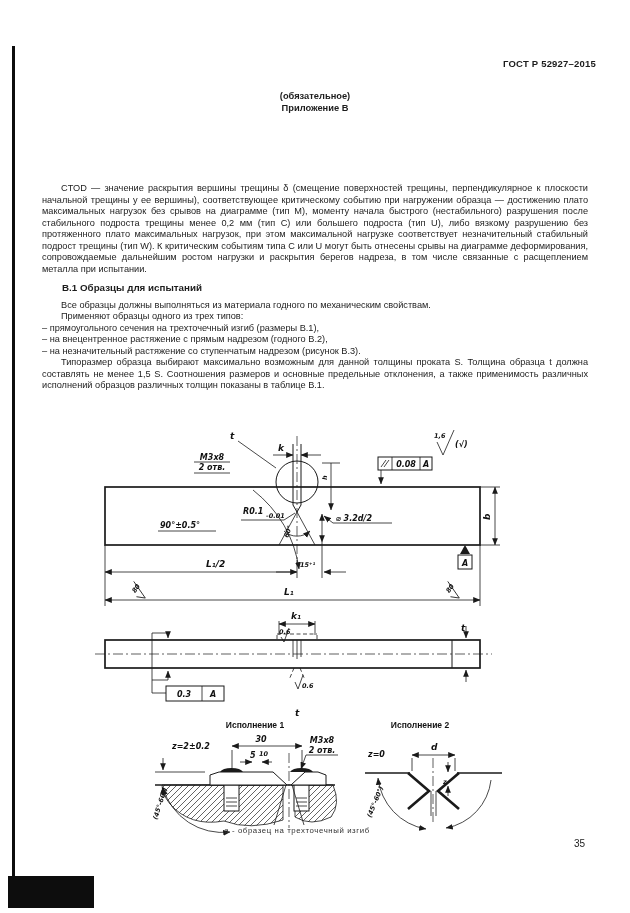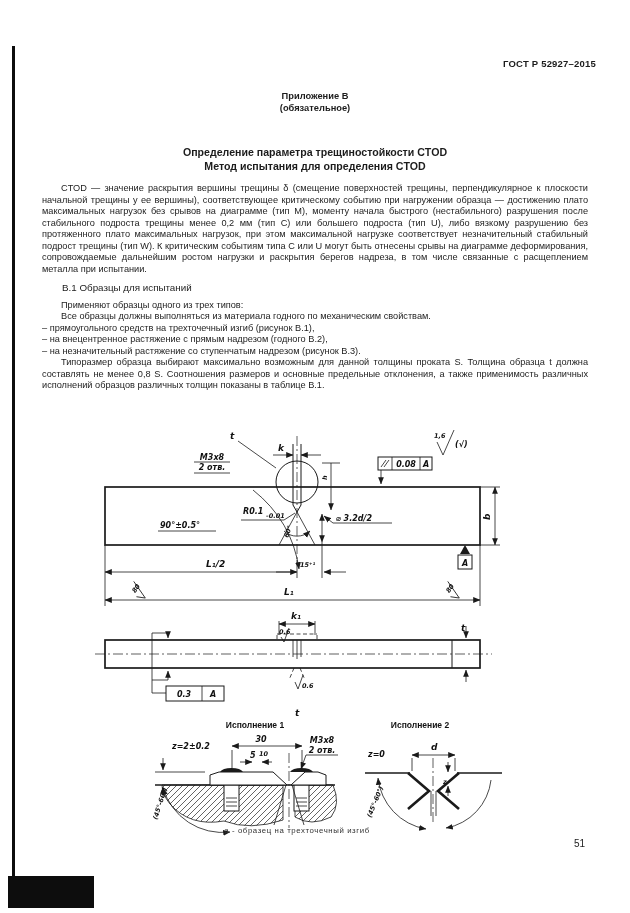--- a/index.html
+++ b/index.html
@@ -4,21 +4,21 @@
 <style>
   html,body{margin:0;padding:0;background:#fff;}
   .page{position:relative;width:630px;height:913px;background:#ffffff;overflow:hidden;
         font-family:"Liberation Sans",sans-serif;color:#1c1c1c;}
   .hdr{position:absolute;top:58px;right:34px;font-size:9.5px;font-weight:bold;letter-spacing:.2px;}
   .annex{position:absolute;top:90px;left:0;width:100%;text-align:center;font-size:9.3px;font-weight:bold;line-height:12px;}
   .title{position:absolute;top:146px;left:0;width:100%;text-align:center;font-size:10.6px;font-weight:bold;line-height:13.5px;}
   .body-text{position:absolute;top:183px;left:42px;width:546px;font-size:9.2px;line-height:11.5px;text-align:justify;}
   .body-text p{margin:0;}
   .ind{text-indent:19px;}
-  .b1head{font-size:9.8px;font-weight:normal;margin:7px 0 6px 0 !important;text-indent:20px;text-align:left;}
+  .b1head{font-size:9.8px;font-weight:bold;margin:7px 0 6px 0 !important;text-indent:20px;text-align:left;}
   .pgnum{position:absolute;top:838px;right:45px;font-size:10px;}
   .artifact-line{position:absolute;left:12px;top:46px;width:3px;height:831px;background:#0d0d0d;}
   .artifact-block{position:absolute;left:8px;top:876px;width:86px;height:32px;background:#0d0d0d;}
   svg{position:absolute;left:0;top:428px;}
   .ln{stroke:#1a1a1a;stroke-width:1;fill:none;}
   .thk{stroke-width:1.7;}
   .thk2{stroke-width:2.6;}
   .thn{stroke-width:.8;}
   .cl{stroke:#1a1a1a;stroke-width:.7;fill:none;stroke-dasharray:10 3 2 3;}
   .dsh{stroke:#1a1a1a;stroke-width:.8;fill:none;stroke-dasharray:4 2.5;}
@@ -35,38 +35,34 @@
 <body>
 
 <div class="page">
 
   <div class="artifact-line"></div>
   <div class="artifact-block"></div>
 
   <div class="hdr">ГОСТ Р 52927–2015</div>
 
   <div class="annex">
+    <div>(обязательное)</div>
     <div>Приложение В</div>
-    <div>(обязательное)</div>
   </div>
 
-  <div class="title">
-    <div>Определение параметра трещиностойкости CTOD</div>
-    <div>Метод испытания для определения CTOD</div>
-  </div>
 
   <div class="body-text">
     <p class="ind">CTOD — значение раскрытия вершины трещины δ (смещение поверхностей трещины, перпендикулярное к плоскости начальной трещины у ее вершины), соответствующее критическому событию при нагружении образца — достижению плато максимальных нагрузок без срывов на диаграмме (тип М), моменту начала быстрого (нестабильного) разрушения после стабильного подроста трещины менее 0,2 мм (тип С) или большего подроста (тип U), либо вязкому разрушению без протяженного плато максимальных нагрузок, при этом максимальной нагрузке соответствует незначительный стабильный подрост трещины (тип W). К критическим событиям типа С или U могут быть отнесены срывы на диаграмме деформирования, сопровождаемые дальнейшим ростом нагрузки и раскрытия берегов надреза, в том числе связанные с расщеплением металла при испытании.</p>
     <p class="b1head">В.1 Образцы для испытаний</p>
+    <p class="ind">Все образцы должны выполняться из материала годного по механическим свойствам.</p>
     <p class="ind">Применяют образцы одного из трех типов:</p>
-    <p class="ind">Все образцы должны выполняться из материала годного по механическим свойствам.</p>
-    <p>– прямоугольного средств на трехточечный изгиб (рисунок В.1),</p>
+    <p>– прямоугольного сечения на трехточечный изгиб (размеры В.1),</p>
     <p>– на внецентренное растяжение с прямым надрезом (годного В.2),</p>
     <p>– на незначительный растяжение со ступенчатым надрезом (рисунок В.3).</p>
-    <p class="ind">Типоразмер образца выбирают максимально возможным для данной толщины проката S. Толщина образца t должна составлять не менее 0,8 S. Соотношения размеров и основные предельные отклонения, а также применимость различных исполнений образцов различных толщин показаны в таблице В.1.</p>
+    <p class="ind">Типоразмер образца выбирают максимально возможным для данной толщины проката S. Толщина образца t должна составлять не менее 1,5 S. Соотношения размеров и основные предельные отклонения, а также применимость различных исполнений образцов различных толщин показаны в таблице В.1.</p>
   </div>
 
   <svg width="630" height="412" viewBox="0 0 630 412">
     <defs>
       <marker id="m" viewBox="0 0 10 10" refX="9.5" refY="5" markerWidth="9" markerHeight="9" orient="auto-start-reverse">
         <path d="M0,1 L10,5 L0,9 z" fill="#1a1a1a"></path>
       </marker>
       <pattern id="hatch" patternUnits="userSpaceOnUse" width="6" height="6">
         <path d="M0,6 L6,0" stroke="#222" stroke-width=".7"></path>
       </pattern>
@@ -287,14 +283,14 @@
       <text x="443" y="356" class="ds">z</text>
 
       <path d="M378,350 A58 58 0 0 0 426,401" class="thn ln" marker-start="url(#m)" marker-end="url(#m)"></path>
       <path d="M491,352 A55 55 0 0 1 446,400" class="thn ln" marker-end="url(#m)"></path>
       <text x="371" y="390" class="ds" transform="rotate(-68 371 390)">(45°-60°)</text>
     </g>
 
     <text x="297" y="405" text-anchor="middle" class="cap">а - образец на трехточечный изгиб</text>
   </svg>
 
-  <div class="pgnum">51</div>
+  <div class="pgnum">35</div>
 </div>
 
 </body></html>

